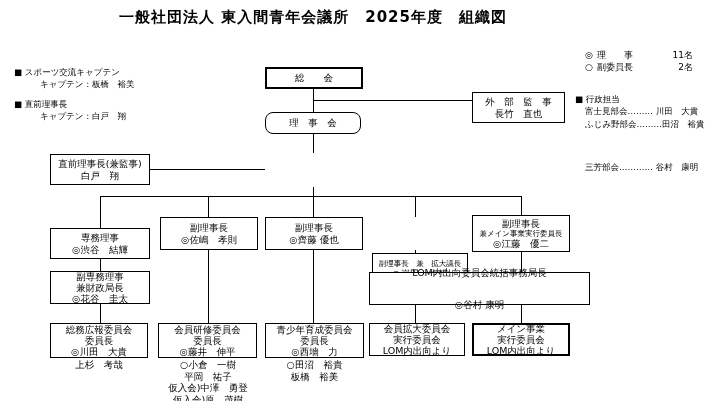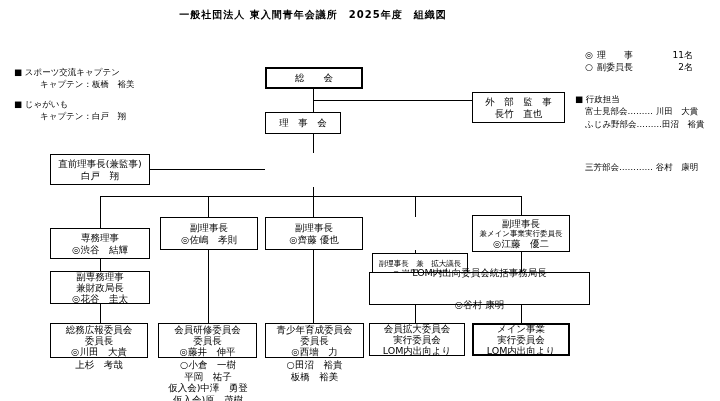--- a/index.html
+++ b/index.html
@@ -2,21 +2,21 @@
 <html><head>
 <meta charset="utf-8">
 <style>
   html,body{margin:0;padding:0;background:#fff;}
   .canvas{
     position:relative;width:720px;height:401px;background:#ffffff;
     font-family:"DejaVu Sans","Liberation Sans",sans-serif;color:#000;overflow:hidden;
   }
   .title{
     position:absolute;left:0;top:8px;width:626px;text-align:center;
-    font-size:10px;font-weight:bold;letter-spacing:1px;
+    font-size:15px;font-weight:bold;letter-spacing:1px;
   }
   svg.connectors{position:absolute;left:0;top:0;width:720px;height:401px;}
   svg.connectors line{stroke:#000;stroke-width:1;shape-rendering:crispEdges;}
   .box{
     position:absolute;box-sizing:border-box;background:#fff;border:1px solid #000;
     display:flex;flex-direction:column;align-items:center;justify-content:center;
     text-align:center;font-size:9.5px;line-height:1.18;z-index:2;
   }
   .box.bold{border-width:2px;}
   .box .small{font-size:7.5px;line-height:1.2;}
@@ -72,41 +72,41 @@
       <span class="lbl">副委員長</span>
       <span class="cnt">2名</span>
     </div>
   </div>
 
   <div class="note" style="left:14px;top:66px;">
     <div>■ スポーツ交流キャプテン</div>
     <div class="indent">キャプテン：板橋　裕美</div>
   </div>
   <div class="note" style="left:14px;top:98px;">
-    <div>■ じゃがいも</div>
+    <div>■ 直前理事長</div>
     <div class="indent">キャプテン：白戸　翔</div>
   </div>
 
   <div class="note admin-note" style="left:575px;top:93px;">
     <div>■ 行政担当</div>
     <div class="admin-line" style="padding-left:10px;">富士見部会……… 川田　大貴</div>
     <div class="admin-line" style="padding-left:10px;">ふじみ野部会………田沼　裕貴</div>
     <div class="admin-line" style="padding-left:10px;margin-top:31px;">三芳部会………… 谷村　康明</div>
   </div>
 
   <div class="box bold" style="left:265px;top:67px;width:98px;height:22px;">
     <span>総　　会</span>
   </div>
 
   <div class="box" style="left:472px;top:92px;width:93px;height:31px;">
     <span>外　部　監　事</span>
     <span>長竹　直也</span>
   </div>
 
-  <div class="box" style="left:265px;top:112px;width:76px;height:22px;">
+  <div class="box" style="left:265px;top:112px;width:96px;height:22px;border-radius:8px;">
     <span>理　事　会</span>
   </div>
 
   <div class="box" style="left:50px;top:154px;width:100px;height:31px;">
     <span>直前理事長(兼監事)</span>
     <span>白戸　翔</span>
   </div>
 
 
   <div class="box" style="left:50px;top:228px;width:100px;height:31px;">

